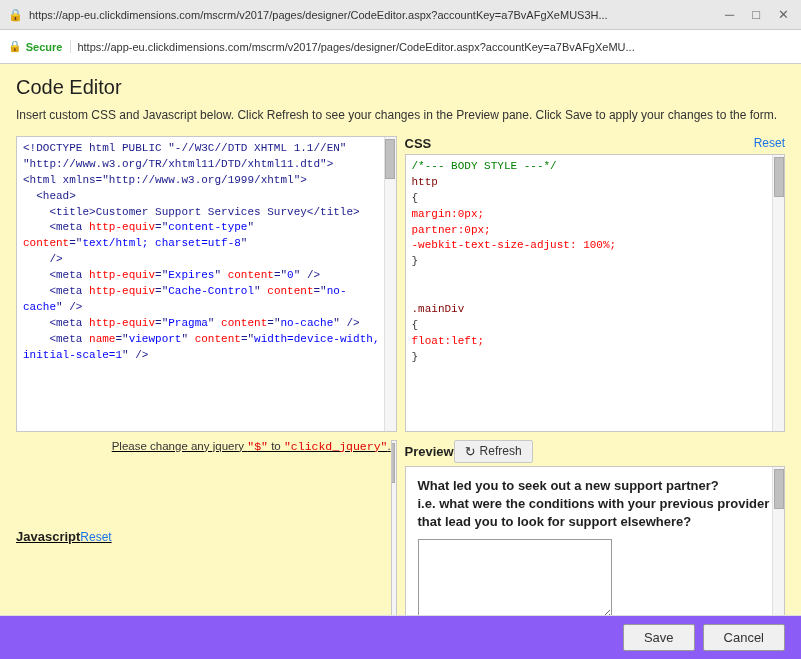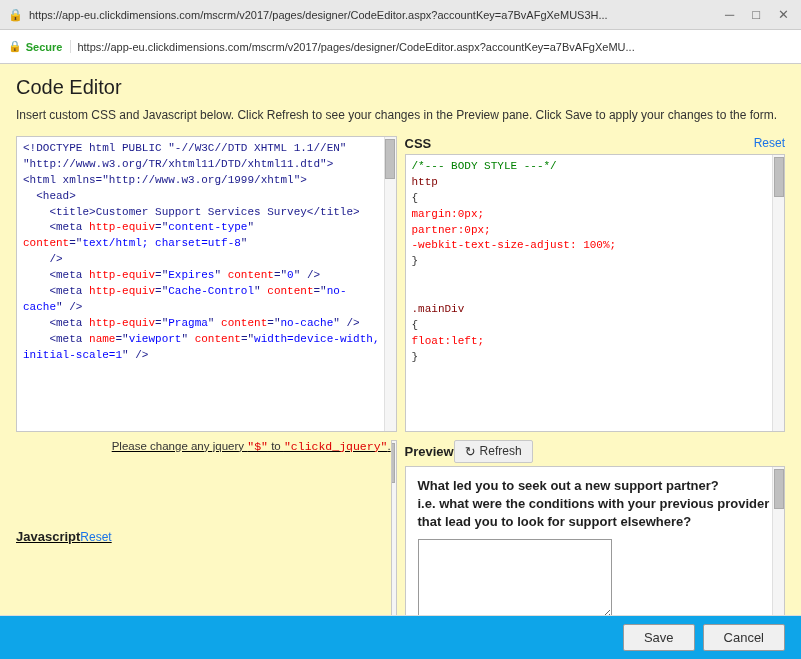--- a/index.html
+++ b/index.html
@@ -278,21 +278,21 @@
       color: #d00;
       font-family: 'Courier New', monospace;
     }
 
     
     .bottom-toolbar {
       display: flex;
       justify-content: flex-end;
       gap: 8px;
       padding: 8px 16px;
-      background: #0ea5e9;
+      background: #8b5cf6;
       border-top: 1px solid #ddd;
       position: absolute;
       bottom: 0;
       left: 0;
       right: 0;
     }
 
     .btn-save, .btn-cancel {
       padding: 5px 20px;
       font-size: 13px;

